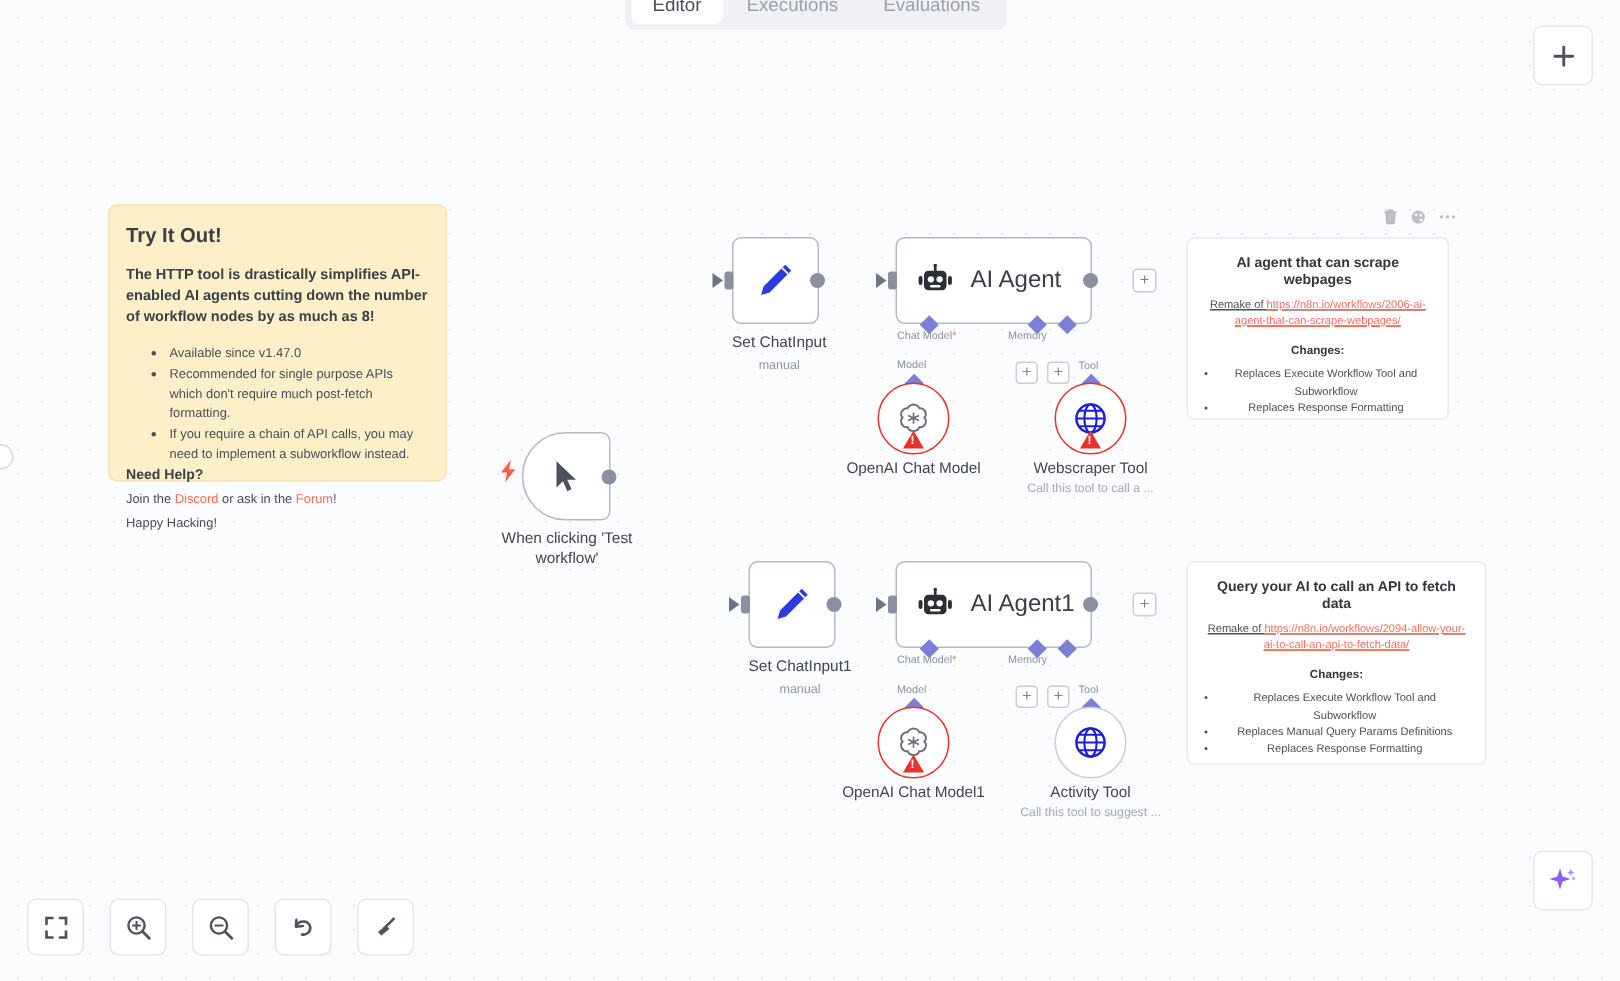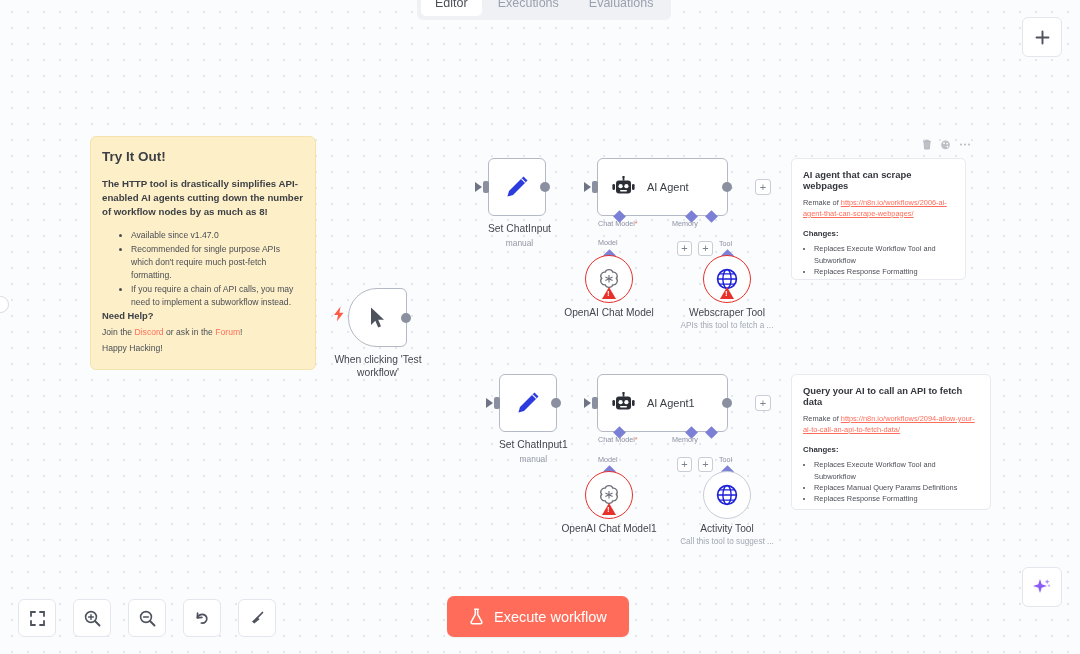--- a/index.html
+++ b/index.html
@@ -73,22 +73,22 @@
     font-size: 14.5px;
     font-family: "Liberation Sans", sans-serif;
     display: flex; align-items: center; gap: 10px;
     cursor: pointer;
     z-index: 35;
     box-shadow: 0 1px 2px rgba(0,0,0,.06);
   }
 
   
   #sticky-main {
-    position: absolute; left: 90px; top: 136px;
-    width: 226px; height: 234px;
+    position: absolute; left: 72px; top: 136px;
+    width: 226px; height: 185px;
     background: #fdf0c8;
     border: 1px solid #f4e3ae;
     border-radius: 6px;
     padding: 12px 12px 0 11px;
     z-index: 5;
   }
   #sticky-main h2 { font-size: 13.5px; color: #3c3f46; margin-bottom: 13px; font-weight: bold; }
   #sticky-main p.body { font-size: 9.7px; color: #3c3f46; line-height: 1.42; font-weight: bold; }
   #sticky-main ul { margin: 11px 0 0 29px; }
   #sticky-main ul li { font-size: 8.6px; color: #4a4d55; line-height: 1.5; margin-bottom: 1px; }
@@ -97,25 +97,26 @@
   #sticky-main a { color: #ff6d5a; text-decoration: none; }
 
   
   .wnote {
     position: absolute;
     background: #ffffff;
     border: 1px solid #e8eaf0;
     border-radius: 5px;
     padding: 10px 11px 1px 11px;
     z-index: 5;
+    text-align: center;
   }
   #note-scrape { left: 791px; top: 158px; width: 175px; height: 122px; }
   #note-api    { left: 791px; top: 374px; width: 200px; height: 136px; }
   .wnote h4 { font-size: 9.4px; color: #33363d; margin-bottom: 7px; font-weight: bold; }
-  .wnote p.rem { font-size: 7.4px; color: #4b4e56; line-height: 1.45; }
+  .wnote p.rem { font-size: 7.4px; color: #4b4e56; line-height: 1.45; text-decoration: underline; }
   .wnote p.rem a { color: #ff6d5a; }
   .wnote h5 { font-size: 7.8px; color: #33363d; margin-top: 10px; margin-bottom: 5px; font-weight: bold; }
   .wnote ul { margin-left: 11px; }
   .wnote ul li { font-size: 7.4px; color: #4b4e56; line-height: 1.5; }
 
   #note-scrape-tools {
     position: absolute; left: 922px; top: 139px;
     display: flex; gap: 8px; align-items: center;
     z-index: 6;
   }
@@ -151,21 +152,21 @@
     border-radius: 29px 6px 6px 29px;
     justify-content: center;
   }
   #node-trigger .node-label { width: 100px; margin-left: -20px; }
 
   
   .setnode .node-box { width: 58px; height: 58px; justify-content: center; }
 
   
   .agentnode .node-box { width: 131px; height: 58px; padding-left: 13px; gap: 11px; }
-  .agentnode .agent-title { font-size: 11px; color: #3a3e46; }
+  .agentnode .agent-title { font-size: 16px; color: #3a3e46; }
 
   
   .ep-out {
     position: absolute; right: -5px; top: 50%; margin-top: -5px;
     width: 10px; height: 10px; border-radius: 50%;
     background: #8b90a0;
   }
   .ep-in {
     position: absolute; left: -6px; top: 50%; margin-top: -6px;
     width: 6px; height: 12px; border-radius: 2px;
@@ -351,26 +352,20 @@
       </svg>
     </div>
     <div class="fbtn">
       <svg width="19" height="19" viewBox="0 0 19 19">
         <path d="M14.5 3.5 L8.2 9.8" stroke="#4d525d" stroke-width="1.7" stroke-linecap="round"></path>
         <path d="M9.3 8 L11.6 10.3 L6.2 14.6 L4 12.4 Z" fill="#4d525d"></path>
       </svg>
     </div>
   </div>
 
-  <button id="execute-btn">
-    <svg width="15" height="17" viewBox="0 0 15 17">
-      <path d="M5.6 1.2 L9.4 1.2 M6.3 1.2 L6.3 6.4 L2.3 13.6 C1.7 14.8 2.4 15.8 3.6 15.8 L11.4 15.8 C12.6 15.8 13.3 14.8 12.7 13.6 L8.7 6.4 L8.7 1.2" stroke="#ffffff" stroke-width="1.5" fill="none" stroke-linecap="round" stroke-linejoin="round"></path>
-    </svg>
-    <span>Execute workflow</span>
-  </button>
 
   <div id="sticky-main">
     <h2>Try It Out!</h2>
     <p class="body">The HTTP tool is drastically simplifies API-enabled AI agents cutting down the number of workflow nodes by as much as 8!</p>
     <ul>
       <li>Available since v1.47.0</li>
       <li>Recommended for single purpose APIs which don't require much post-fetch formatting.</li>
       <li>If you require a chain of API calls, you may need to implement a subworkflow instead.</li>
     </ul>
     <h3>Need Help?</h3>
@@ -492,21 +487,21 @@
     <div class="diamond" style="left:19.5px; top:-4.5px;"></div>
     <div class="subnode-circle err">
       <svg width="26" height="26" viewBox="0 0 26 26">
         <circle cx="13" cy="13" r="9.4" fill="none" stroke="#1b1fd8" stroke-width="1.6"></circle>
         <ellipse cx="13" cy="13" rx="4.1" ry="9.4" fill="none" stroke="#1b1fd8" stroke-width="1.4"></ellipse>
         <path d="M3.7 13 L22.3 13 M5.2 7.8 L20.8 7.8 M5.2 18.2 L20.8 18.2" stroke="#1b1fd8" stroke-width="1.3"></path>
       </svg>
       <div class="warn-tri"></div>
     </div>
     <div class="subnode-label">Webscraper Tool</div>
-    <div class="subnode-sub">APIs this tool to fetch a ...</div>
+    <div class="subnode-sub">Call this tool to call a ...</div>
   </div>
 
   <div class="node setnode" style="left:499px; top:374px;">
     <div class="node-box">
       <div class="ep-arrow"></div>
       <div class="ep-in"></div>
       <svg width="26" height="26" viewBox="0 0 26 26">
         <path d="M19.5 2.5 L23.5 6.5 L9 21 L3.4 22.6 L5 17 Z" fill="#2c3bdd"></path>
         <path d="M17.4 4.6 L21.4 8.6" stroke="#ffffff" stroke-width="1.1"></path>
       </svg>

